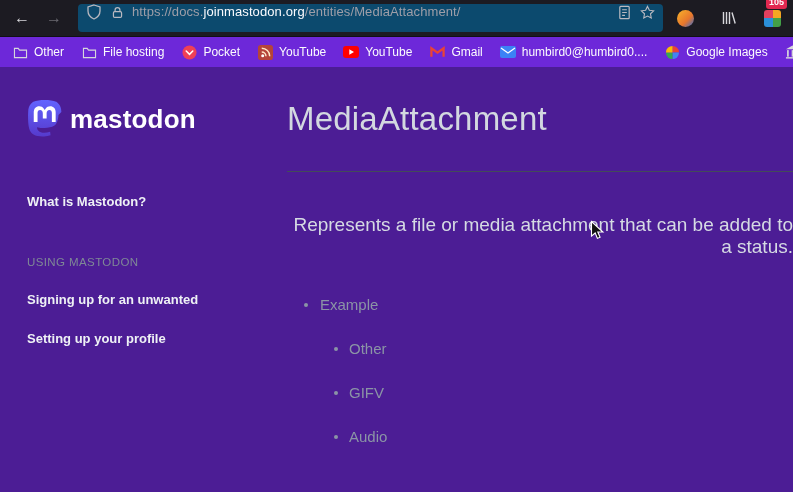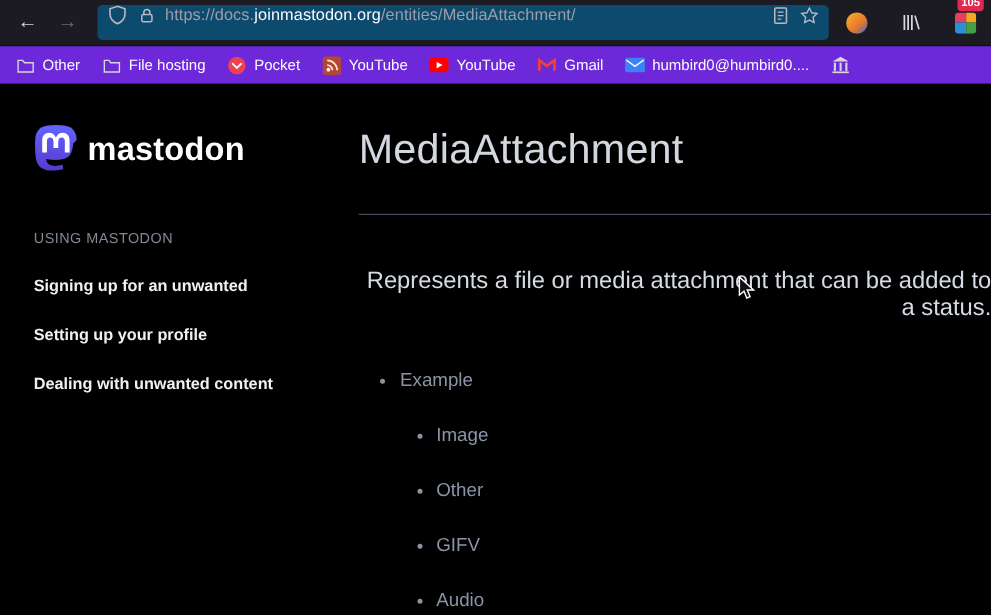--- a/index.html
+++ b/index.html
@@ -53,21 +53,21 @@
     height:31px; background:#6d28d9; border-top:1px solid #101016;
     display:flex; align-items:center; gap:17px; padding:0 12px;
     overflow:hidden; white-space:nowrap;
   }
   .bm {
     display:flex; align-items:center; gap:6px; color:#fbfbfe; font-size:12px;
     flex:none;
   }
 
   
-  .page { position:absolute; top:67px; left:0; right:0; bottom:0; background:#000000; }
+  .page { position:absolute; top:67px; left:0; right:0; bottom:0; background:#4c1d95; }
 
   .sidebar { position:absolute; left:0; top:0; width:272px; padding:33px 10px 0 27px; }
   .logo { display:flex; align-items:center; gap:7px; }
   .logo-text { color:#ffffff; font-size:26px; font-weight:bold; letter-spacing:.2px; }
   .side-toplink { margin-top:56px; color:#eef1f5; font-size:13px; font-weight:600; cursor:pointer; }
   .side-section { margin-top:47px; color:#7f8896; font-size:11.5px; font-weight:normal; letter-spacing:.4px; }
   .side-item { margin-top:24px; color:#eef1f5; font-size:13px; font-weight:600; cursor:pointer; }
 
   .main { position:absolute; left:287px; top:0; right:0; }
   .page-title { margin-top:33px; font-size:33px; font-weight:normal; color:#d3d8e0; letter-spacing:.2px; }
@@ -193,20 +193,31 @@
     <span>Gmail</span>
   </span>
   <span class="bm">
     <span class="icon16">
         <svg width="16" height="12" viewBox="0 0 16 12">
           <rect width="16" height="12" rx="2" fill="#3b82f6"></rect>
           <path d="M1 2l7 5 7-5" stroke="#fff" stroke-width="1.2" fill="none"></path>
         </svg>
       </span>
     <span>humbird0@humbird0....</span>
+  </span>
+  <span class="bm">
+    <span class="icon16">
+        <svg width="15" height="15" viewBox="0 0 16 16">
+          <path d="M8 8V1a7 7 0 017 7z" fill="#ea4335"></path>
+          <path d="M8 8h7a7 7 0 01-7 7z" fill="#4285f4"></path>
+          <path d="M8 8v7a7 7 0 01-7-7z" fill="#34a853"></path>
+          <path d="M8 8H1a7 7 0 017-7z" fill="#fbbc05"></path>
+        </svg>
+      </span>
+    <span>Google Images</span>
   </span>
   <span class="bm">
     <span class="icon16">
         <svg width="15" height="14" viewBox="0 0 16 14">
           <path d="M8 0l7 4H1z" fill="#d7d7db"></path>
           <rect x="2.2" y="5" width="1.8" height="7" fill="#d7d7db"></rect>
           <rect x="7.1" y="5" width="1.8" height="7" fill="#d7d7db"></rect>
           <rect x="12" y="5" width="1.8" height="7" fill="#d7d7db"></rect>
           <rect x="1" y="12.5" width="14" height="1.5" fill="#d7d7db"></rect>
         </svg>
@@ -225,34 +236,33 @@
               <stop offset="0" stop-color="#6364ff"></stop>
               <stop offset="1" stop-color="#563acc"></stop>
             </linearGradient>
           </defs>
         <path fill="url(#mg)" d="M23.2 8.2c0-5.4-3.6-7-3.6-7C17.8.4 14.7 0 11.9 0h-.1C9 0 5.9.4 4.1 1.2c0 0-3.6 1.6-3.6 7l-.1 2.3c0 3.4.1 6.7.8 9.2.8 2.8 3.1 4.6 5.8 5 1.4.2 2.9.3 4.4.2 1.6-.1 3-.3 4.4-.7l-.3-2.4c-1.3.4-2.7.6-4.1.6-3.6-.1-4.7-1.7-4.9-3.8 4.5 1 9.2.7 11.7-.9 2.3-1.5 3-5.7 3-7.5z"></path>
         <path fill="#fff" d="M19.3 8.6v6.5h-2.6V8.8c0-1.3-.6-2-1.7-2-1.2 0-1.9.8-1.9 2.4v3.4h-2.6V9.2c0-1.6-.6-2.4-1.9-2.4-1.1 0-1.7.7-1.7 2v6.3H4.3V8.6c0-1.3.3-2.4 1-3.1.7-.8 1.6-1.2 2.8-1.2 1.3 0 2.3.5 3 1.5l.7 1.1.7-1.1c.7-1 1.7-1.5 3-1.5 1.2 0 2.1.4 2.8 1.2.7.7 1 1.8 1 3.1z"></path>
       </svg>
       <span class="logo-text">mastodon</span>
     </div>
 
+    <div class="side-toplink">What is Mastodon?</div>
     <div class="side-section">USING MASTODON</div>
     <div class="side-item">Signing up for an unwanted</div>
     <div class="side-item">Setting up your profile</div>
-    <div class="side-item">Dealing with unwanted content</div>
   </div>
 
   <div class="main">
     <h1 class="page-title">MediaAttachment</h1>
     <hr class="divider">
     <p class="intro">Represents a file or media attachment that can be added to a status.</p>
 
     <div class="toc">
       <div class="toc-item lvl1">Example</div>
-      <div class="toc-item lvl2">Image</div>
       <div class="toc-item lvl2">Other</div>
       <div class="toc-item lvl2">GIFV</div>
       <div class="toc-item lvl2">Audio</div>
     </div>
   </div>
 
 </div>
 
 <svg class="cursor" width="15" height="21" viewBox="0 0 15 21">
   <path d="M1.5 1.5v14.6l3.7-3.1 2.2 5.4 2.7-1.1-2.3-5.3h5.1z" fill="#111" stroke="#fff" stroke-width="1.1"></path>

